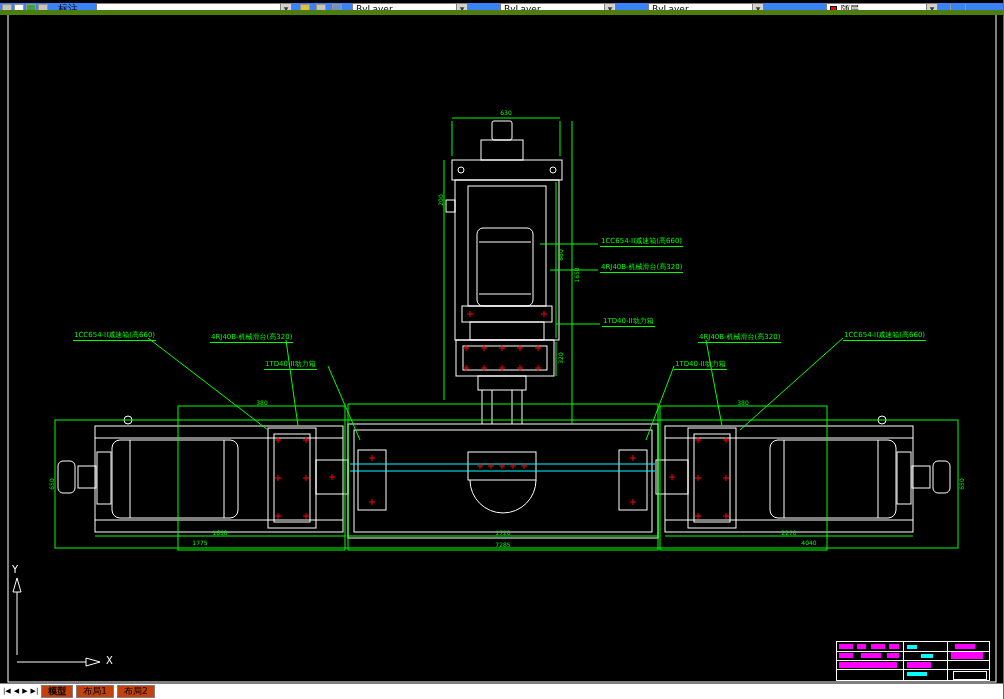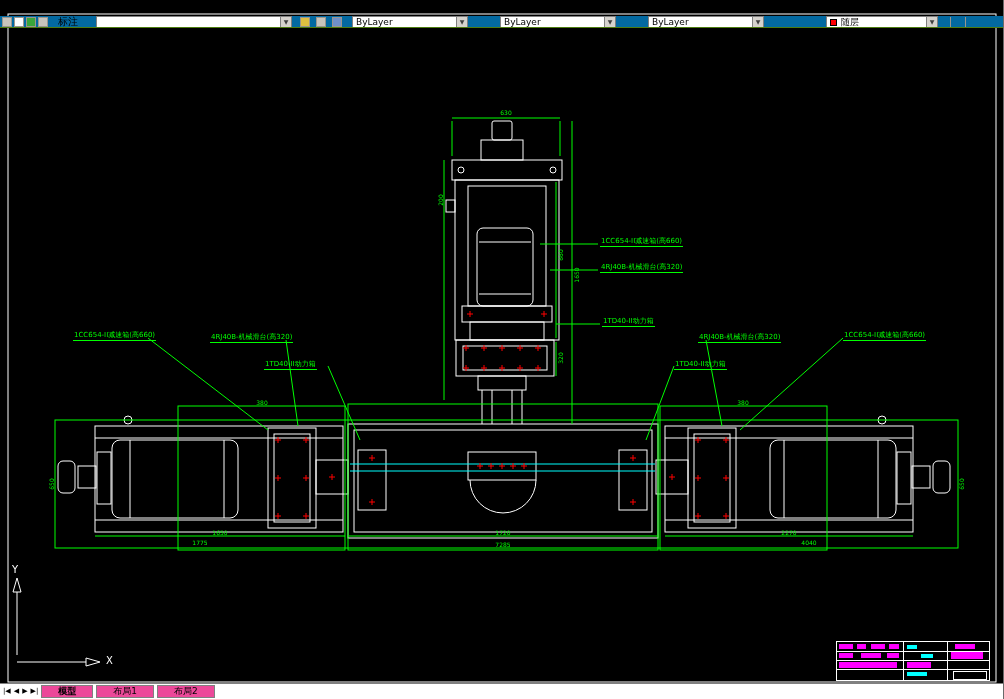--- a/index.html
+++ b/index.html
@@ -15,22 +15,22 @@
   svg .r{stroke:#ff0000;fill:none;stroke-width:1}
 
   
   #annotations{position:absolute;top:0;left:0;width:1004px;height:699px;z-index:2;pointer-events:none}
   .part-label{position:absolute;color:#00ff00;font-size:7px;line-height:8px;white-space:nowrap;
               border-bottom:1px solid #00ff00;padding:0 1px 1px 1px}
   .dim-text{position:absolute;color:#00ff00;font-size:6px;line-height:6px;white-space:nowrap}
   .ucs-label{position:absolute;color:#fff;font-size:10px;z-index:2}
 
   
-  .toolbar{position:absolute;top:16px;left:0;width:1004px;height:12px;background:#0369a1;
-           border-bottom:1px solid #4d7c0f;z-index:10;overflow:hidden}
+  .toolbar{position:absolute;top:3px;left:0;width:1004px;height:12px;background:#3b82f6;
+           border-bottom:5px solid #4d7c0f;z-index:10;overflow:hidden}
   .tb-icon{position:absolute;top:1px;width:10px;height:10px;background:#c8c4bc;border:1px solid #9a968e}
   .tb-icon.doc{background:#fdfdfd}
   .tb-icon.grn{background:#3aa53a}
   .tb-icon.yel{background:#e0c040}
   .tb-icon.blu{background:#7090c8}
   .tb-sep{position:absolute;top:1px;width:1px;height:10px;background:#9a968e}
   .tb-label{position:absolute;top:0;font-size:10px;line-height:12px;color:#000;white-space:nowrap}
   .combo{position:absolute;top:0;height:12px;background:#fff;border:1px solid #808080;font-size:9px;color:#000}
   .combo-text{position:absolute;left:3px;top:0;line-height:11px;white-space:nowrap}
   .combo.swatched .combo-text{left:14px}
@@ -46,21 +46,21 @@
   .tbk-cell{position:absolute}
   .tbk-cell.m{background:#ff00ff}
   .tbk-cell.c{background:#00ffff}
   .tbk-box{position:absolute;border:1px solid #fff}
 
   
   .statusbar{position:absolute;left:0;bottom:0;width:1004px;height:16px;background:#fff;
              border-top:1px solid #808080;z-index:10;overflow:hidden;
              display:flex;align-items:flex-start;gap:3px;padding:1px 3px;font-size:9px;color:#000}
   .nav{font-size:7px;line-height:12px;color:#000}
-  .tab{border:1px solid #808080;padding:0 16px;line-height:11px;background:#ec4899;white-space:nowrap}
+  .tab{border:1px solid #808080;padding:0 6px;line-height:11px;background:#c2410c;white-space:nowrap}
   .tab.active{font-weight:bold}
 </style>
 </head>
 <body>
 
 <div class="screen">
 
   <svg class="canvas" width="1004" height="699" viewBox="0 0 1004 699">
     <defs>
       <g id="cm">

